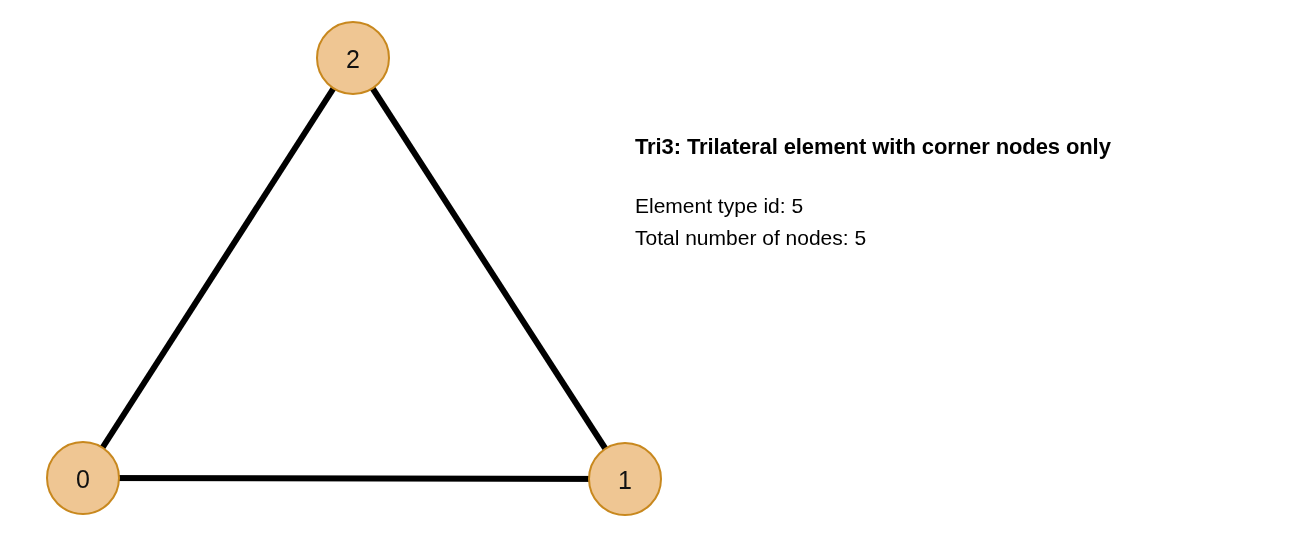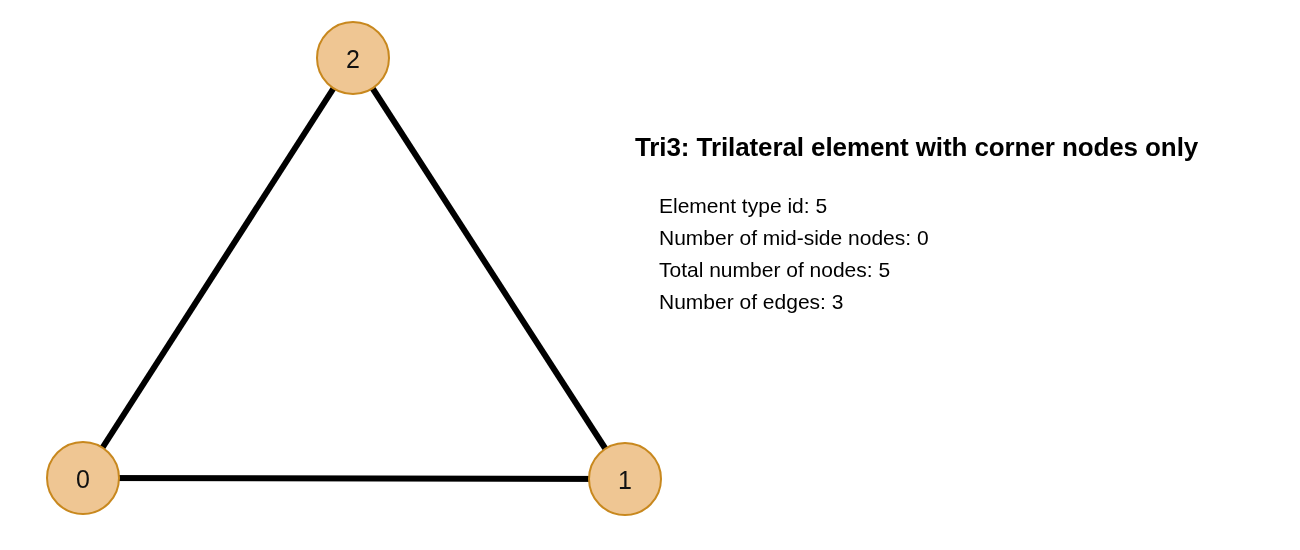--- a/index.html
+++ b/index.html
@@ -59,41 +59,40 @@
 
   
   #info-panel {
     position: absolute;
     left: 635px;
     top: 132px;
     width: 600px;
   }
   #info-title {
     font-family: "Liberation Sans", sans-serif;
-    font-size: 26px;
+    font-size: 22px;
     font-weight: bold;
     line-height: 30px;
     color: #000000;
     white-space: nowrap;
     letter-spacing: -0.1px;
   }
   #info-list {
     margin: 0;
     padding: 0;
     list-style: none;
     margin-top: 28px;
   }
   #info-list li {
     font-family: "Liberation Sans", sans-serif;
     font-size: 21px;
     font-weight: normal;
     line-height: 32px;
     color: #000000;
     white-space: nowrap;
-    margin-left: 24px;
   }
 </style>
 </head>
 <body>
 
 <div id="page">
 
   <div id="graph-canvas">
     <svg id="graph-svg" viewBox="0 0 700 550" xmlns="http://www.w3.org/2000/svg">
       <g id="edges-layer">
@@ -115,19 +114,17 @@
             <text x="353" y="59" class="graph-node-label">2</text>
           </g>
         </g>
     </svg>
   </div>
 
   <div id="info-panel">
     <div id="info-title">Tri3: Trilateral element with corner nodes only</div>
     <ul id="info-list">
         <li>Element type id: 5</li>
-        <li>Number of mid-side nodes: 0</li>
         <li>Total number of nodes: 5</li>
-        <li>Number of edges: 3</li>
       </ul>
   </div>
 
 </div>
 
 </body></html>

